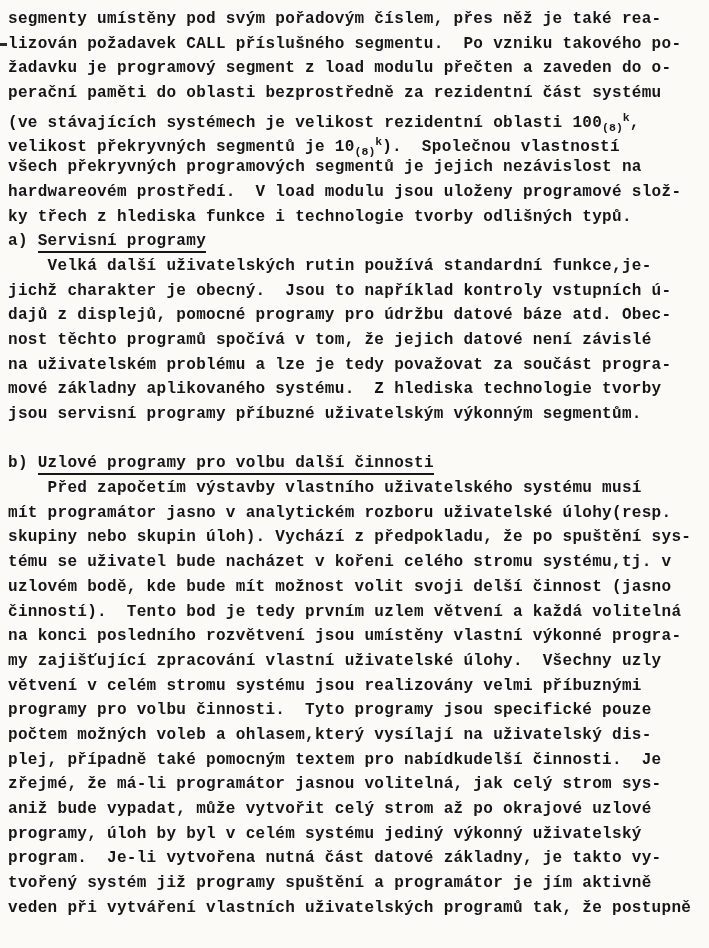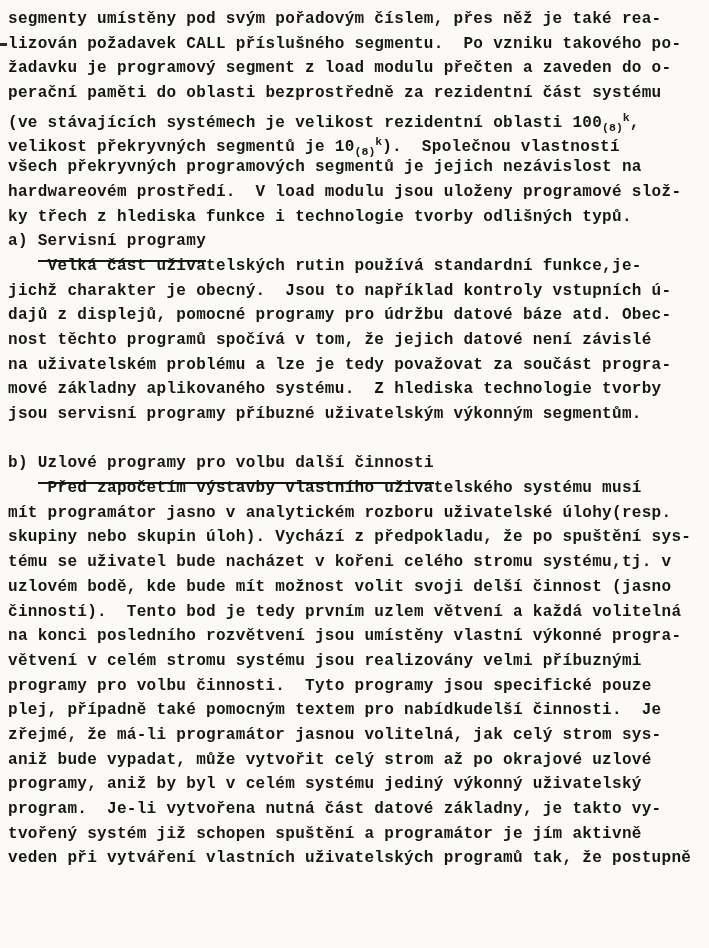--- a/index.html
+++ b/index.html
@@ -22,21 +22,21 @@
     letter-spacing: 0.3px;
   }
   .line {
     height: 24.7px;
     line-height: 24.7px;
     white-space: pre;
     overflow: visible;
   }
   .ul {
     border-bottom: 2px solid currentColor;
-    padding-bottom: 10px;
+    padding-bottom: 1px;
   }
   .sub {
     font-size: 0.72em;
     vertical-align: -0.35em;
     letter-spacing: 0;
   }
   .sup {
     font-size: 0.72em;
     vertical-align: 0.5em;
     letter-spacing: 0;
@@ -59,39 +59,41 @@
       <div class="line"><span>segmenty umístěny pod svým pořadovým číslem, přes něž je také rea-</span></div>
       <div class="line"><span>lizován požadavek CALL příslušného segmentu.  Po vzniku takového po-</span></div>
       <div class="line"><span>žadavku je programový segment z load modulu přečten a zaveden do o-</span></div>
       <div class="line"><span>perační paměti do oblasti bezprostředně za rezidentní část systému</span></div>
       <div class="line"><span>(ve stávajících systémech je velikost rezidentní oblasti 100</span><span class="sub">(8)</span><span class="sup">k</span><span>,</span></div>
       <div class="line"><span>velikost překryvných segmentů je 10</span><span class="sub">(8)</span><span class="sup">k</span><span>).  Společnou vlastností</span></div>
       <div class="line"><span>všech překryvných programových segmentů je jejich nezávislost na</span></div>
       <div class="line"><span>hardwareovém prostředí.  V load modulu jsou uloženy programové slož-</span></div>
       <div class="line"><span>ky třech z hlediska funkce i technologie tvorby odlišných typů.</span></div>
       <div class="line"><span>a) </span><span class="ul">Servisní programy</span></div>
-      <div class="line"><span>    Velká část uživatelských rutin používá standardní funkce,je-</span></div>
+      <div class="line"><span>    Velká další uživatelských rutin používá standardní funkce,je-</span></div>
       <div class="line"><span>jichž charakter je obecný.  Jsou to například kontroly vstupních ú-</span></div>
       <div class="line"><span>dajů z displejů, pomocné programy pro údržbu datové báze atd. Obec-</span></div>
       <div class="line"><span>nost těchto programů spočívá v tom, že jejich datové není závislé</span></div>
       <div class="line"><span>na uživatelském problému a lze je tedy považovat za součást progra-</span></div>
       <div class="line"><span>mové základny aplikovaného systému.  Z hlediska technologie tvorby</span></div>
       <div class="line"><span>jsou servisní programy příbuzné uživatelským výkonným segmentům.</span></div>
       <div class="line"></div>
       <div class="line"><span>b) </span><span class="ul">Uzlové programy pro volbu další činnosti</span></div>
       <div class="line"><span>    Před započetím výstavby vlastního uživatelského systému musí</span></div>
       <div class="line"><span>mít programátor jasno v analytickém rozboru uživatelské úlohy(resp.</span></div>
       <div class="line"><span>skupiny nebo skupin úloh). Vychází z předpokladu, že po spuštění sys-</span></div>
       <div class="line"><span>tému se uživatel bude nacházet v kořeni celého stromu systému,tj. v</span></div>
       <div class="line"><span>uzlovém bodě, kde bude mít možnost volit svoji delší činnost (jasno</span></div>
       <div class="line"><span>činností).  Tento bod je tedy prvním uzlem větvení a každá volitelná</span></div>
       <div class="line"><span>na konci posledního rozvětvení jsou umístěny vlastní výkonné progra-</span></div>
+      <div class="line"><span>my zajišťující zpracování vlastní uživatelské úlohy.  Všechny uzly</span></div>
       <div class="line"><span>větvení v celém stromu systému jsou realizovány velmi příbuznými</span></div>
       <div class="line"><span>programy pro volbu činnosti.  Tyto programy jsou specifické pouze</span></div>
+      <div class="line"><span>počtem možných voleb a ohlasem,který vysílají na uživatelský dis-</span></div>
       <div class="line"><span>plej, případně také pomocným textem pro nabídkudelší činnosti.  Je</span></div>
       <div class="line"><span>zřejmé, že má-li programátor jasnou volitelná, jak celý strom sys-</span></div>
       <div class="line"><span>aniž bude vypadat, může vytvořit celý strom až po okrajové uzlové</span></div>
-      <div class="line"><span>programy, aniž by byl v celém systému jediný výkonný uživatelský</span></div>
+      <div class="line"><span>programy, úloh by byl v celém systému jediný výkonný uživatelský</span></div>
       <div class="line"><span>program.  Je-li vytvořena nutná část datové základny, je takto vy-</span></div>
-      <div class="line"><span>tvořený systém již schopen spuštění a programátor je jím aktivně</span></div>
+      <div class="line"><span>tvořený systém již programy spuštění a programátor je jím aktivně</span></div>
       <div class="line"><span>veden při vytváření vlastních uživatelských programů tak, že postupně</span></div>
     </div>
 </div>
 
 </body></html>

